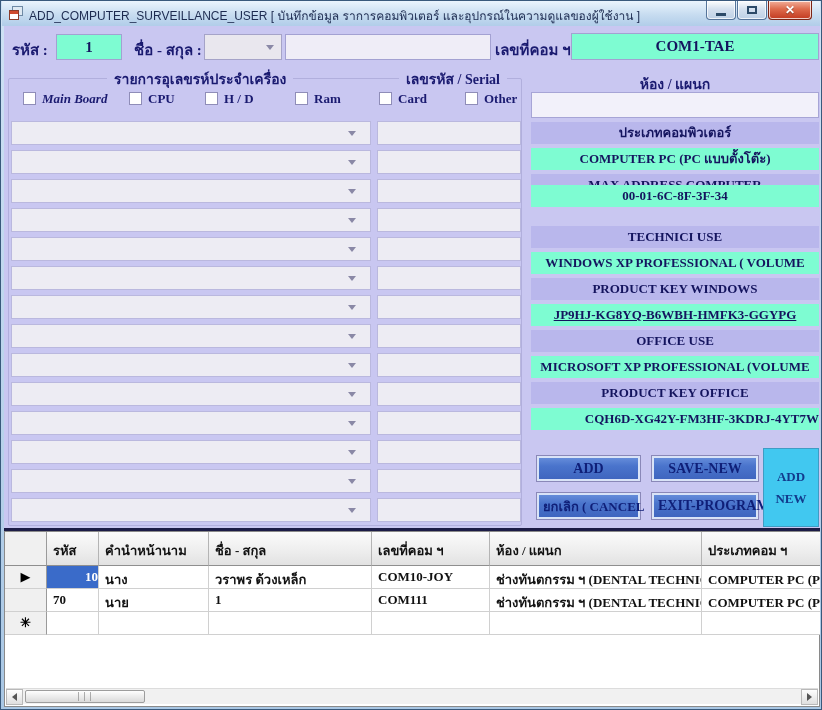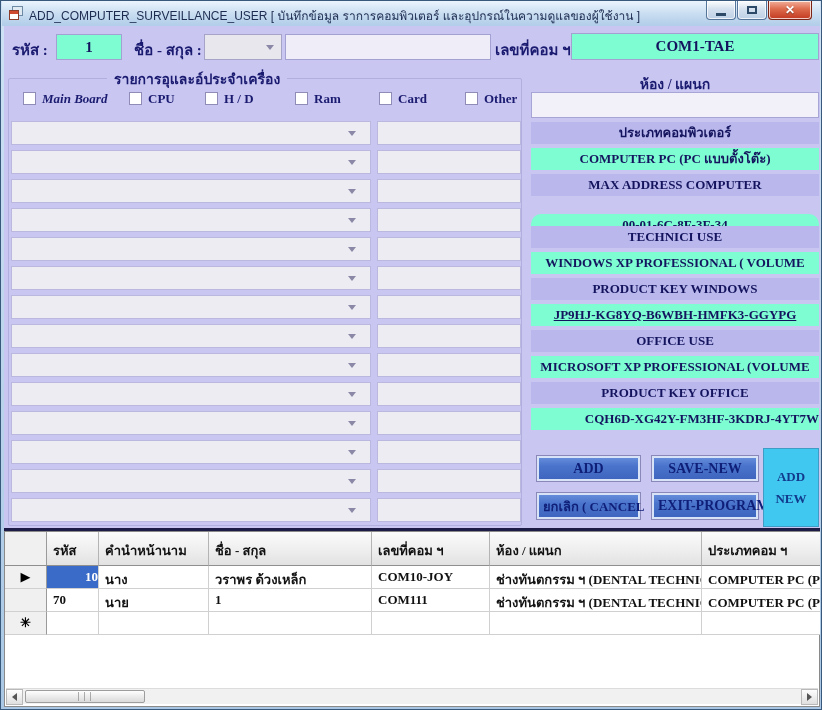--- a/index.html
+++ b/index.html
@@ -132,21 +132,22 @@
     <div class="fld mint id-box">1</div>
     <span class="lbl" style="left:130px;top:12px;">ชื่อ - สกุล :</span>
     <div class="fld combo-sm">
         <span class="dd-arrow"></span>
       </div>
     <div class="fld name-text"></div>
     <span class="lbl" style="left:491px;top:12px;">เลขที่คอม ฯ :</span>
     <div class="fld mint comno-box">COM1-TAE</div>
 
     <div class="groupbox">
-      <span class="gb-title t1">รายการอุและอ์ประจำเครื่อง</span>
+      <span class="gb-title t1">รายการอุเลขรห์ประจำเครื่อง</span>
+      <span class="gb-title t2">เลขรหัส / Serial</span>
       <div id="checkbox-row">
           <div class="cb-item" style="left: 14px; font-style: italic;">
             <div class="cb-box"></div>
             <div class="cb-lbl">Main Board</div>
           </div>
           <div class="cb-item" style="left: 120px;">
             <div class="cb-box"></div>
             <div class="cb-lbl">CPU</div>
           </div>
           <div class="cb-item" style="left: 196px;">
@@ -225,21 +226,21 @@
           <div class="equip-serial" style="top: 419px;"></div>
         </div>
     </div>
 
     <div class="room-label">ห้อง / แผนก</div>
     <div class="room-combo"></div>
     <div id="rp-fields">
         <div class="rp-band rp-label" style="top: 96px;">ประเภทคอมพิวเตอร์</div>
         <div class="rp-band rp-value" style="top: 122px;">COMPUTER PC (PC แบบตั้งโต๊ะ)</div>
         <div class="rp-band rp-label" style="top: 148px;">MAX  ADDRESS  COMPUTER</div>
-        <div class="rp-band rp-value" style="top: 188px; border-radius: 10px;">00-01-6C-8F-3F-34</div>
+        <div class="rp-band rp-value" style="top: 159px;">00-01-6C-8F-3F-34</div>
         <div class="rp-band rp-label" style="top: 200px;">TECHNICI  USE</div>
         <div class="rp-band rp-value" style="top: 226px;">WINDOWS  XP  PROFESSIONAL ( VOLUME</div>
         <div class="rp-band rp-label" style="top: 252px;">PRODUCT KEY WINDOWS</div>
         <div class="rp-band rp-value" style="top: 278px; text-decoration: underline;">JP9HJ-KG8YQ-B6WBH-HMFK3-GGYPG</div>
         <div class="rp-band rp-label" style="top: 304px;">OFFICE  USE</div>
         <div class="rp-band rp-value" style="top: 330px;">MICROSOFT XP PROFESSIONAL (VOLUME</div>
         <div class="rp-band rp-label" style="top: 356px;">PRODUCT  KEY  OFFICE</div>
         <div class="rp-band rp-value" style="top: 382px; text-align: right;">CQH6D-XG42Y-FM3HF-3KDRJ-4YT7W</div>
       </div>
 

